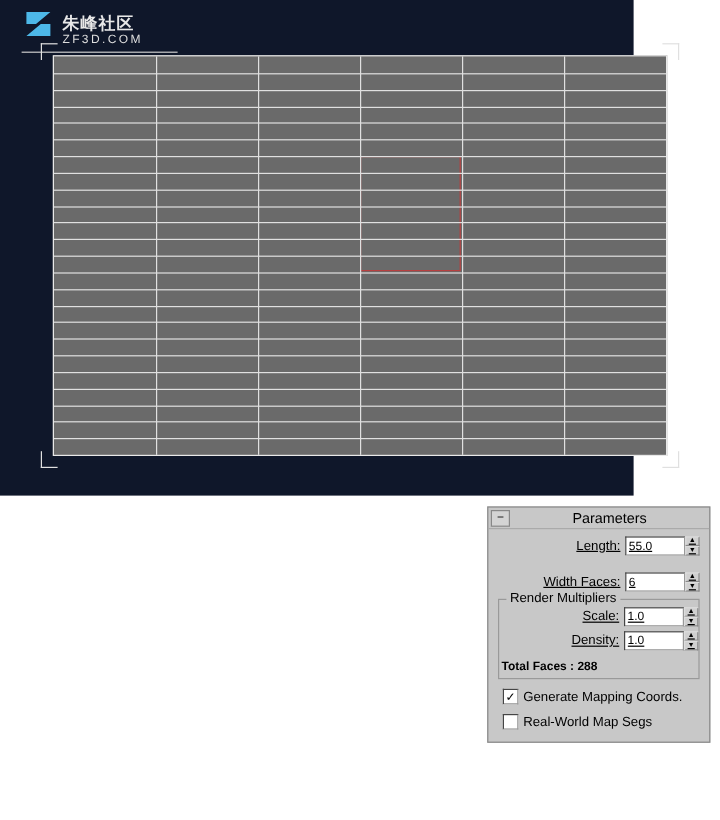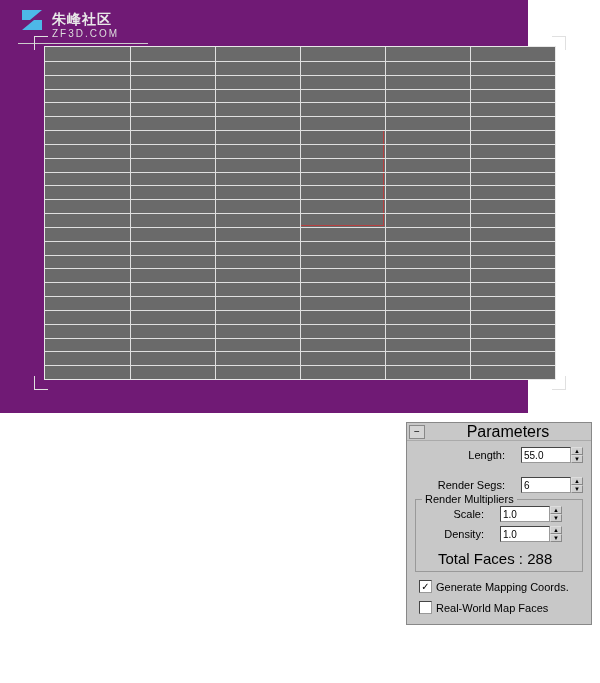--- a/index.html
+++ b/index.html
@@ -1,18 +1,18 @@
 <!DOCTYPE html>
 <html><head>
 <meta charset="utf-8">
 <style>
 * { margin: 0; padding: 0; box-sizing: border-box; }
 body { width: 600px; height: 683px; background: #fff; font-family: Arial, sans-serif; font-size: 11px; overflow: hidden; position: relative; }
 
-.viewport { width: 528px; height: 413px; background: #701a75; position: relative; }
+.viewport { width: 528px; height: 413px; background: #0f172a; position: relative; }
 
 .logo { position: absolute; top: 6px; left: 18px; display: flex; align-items: center; gap: 6px; }
 .logo-mark { width: 28px; height: 28px; position: relative; }
 .logo-mark svg { width: 100%; height: 100%; }
 .logo-text { color: #e8e8e8; font-size: 14px; font-weight: bold; letter-spacing: 1px; }
 .logo-sub { position: absolute; top: 28px; left: 52px; color: #ddd; font-size: 10px; letter-spacing: 2px; }
 .logo-line { position: absolute; top: 43px; left: 18px; width: 130px; height: 1px; background: #ccc; }
 
 .watermark { position: absolute; top: 6px; right: 12px; color: #ccc; font-size: 10px; letter-spacing: 1px; }
 .watermark-url { font-size: 8px; color: #aaa; margin-left: 4px; }
@@ -26,35 +26,35 @@
 
 .plane { width: 100%; height: 100%; border: 1px solid #e8e8e8; position: relative; background: #6a6a6a; }
 .vline { position: absolute; top: 0; bottom: 0; width: 1px; background: #e0e0e0; }
 .hline { position: absolute; left: 0; right: 0; height: 1px; background: #e0e0e0; }
 
 .selection { position: absolute; border: 1px solid #b84040; }
 
 .panel { position: absolute; top: 422px; right: 8px; width: 186px; background: #c8c8c8; border: 1px solid #888; font-size: 11px; }
 .panel-header { display: flex; align-items: center; height: 18px; border-bottom: 1px solid #aaa; }
 .collapse-btn { width: 16px; height: 14px; background: #d4d4d4; border: 1px solid #888; margin-left: 2px; display: flex; align-items: center; justify-content: center; font-size: 10px; cursor: pointer; }
-.panel-title { flex: 1; text-align: center; font-size: 16px; }
+.panel-title { flex: 1; text-align: center; font-size: 12px; }
 
 .panel-body { padding: 6px 8px 10px; }
-.param-row { display: flex; align-items: center; justify-content: flex-end; margin-bottom: 4px; gap: 14px; }
+.param-row { display: flex; align-items: center; justify-content: flex-end; margin-bottom: 4px; gap: 2px; text-decoration: underline; }
 .param-label { font-size: 11px; margin-right: 2px; }
 .spinner { display: flex; align-items: center; height: 16px; }
 .spinner-input { width: 50px; height: 16px; border: 1px inset #999; background: #fff; font-size: 10px; padding: 0 2px; }
 .spinner-btns { display: flex; flex-direction: column; width: 12px; }
 .spin-btn { flex: 1; background: #d0d0d0; border: 1px outset #ddd; font-size: 6px; line-height: 6px; display: flex; align-items: center; justify-content: center; cursor: pointer; }
 
 .gap { height: 10px; }
 
-.fieldset { border: 1px solid #999; margin-top: 6px; padding: 6px 20px 4px; position: relative; }
+.fieldset { border: 1px solid #999; margin-top: 6px; padding: 6px 0 4px; position: relative; }
 .fieldset-label { position: absolute; top: -7px; left: 6px; background: #c8c8c8; padding: 0 3px; font-size: 11px; }
-.total-row { text-align: left; padding: 4px 2px 0; font-size: 15px; }
+.total-row { text-align: left; padding: 4px 2px 0; font-size: 10px; font-weight: bold; }
 
 .check-row { display: flex; align-items: center; margin-top: 8px; gap: 4px; padding-left: 4px; }
 .checkbox { width: 13px; height: 13px; background: #fff; border: 1px inset #999; display: flex; align-items: center; justify-content: center; font-size: 10px; cursor: pointer; }
 </style>
 </head>
 <body>
 
 <div class="viewport">
   <div class="logo">
     <div class="logo-mark">
@@ -118,21 +118,21 @@
       <div class="spinner">
         <input class="spinner-input" value="55.0" style="">
         <div class="spinner-btns">
             <div class="spin-btn">▲</div>
             <div class="spin-btn">▼</div>
           </div>
       </div>
     </div>
     <div class="gap"></div>
     <div class="param-row">
-      <span class="param-label">Render Segs:</span>
+      <span class="param-label">Width Faces:</span>
       <div class="spinner">
         <input class="spinner-input" value="6" style="">
         <div class="spinner-btns">
             <div class="spin-btn">▲</div>
             <div class="spin-btn">▼</div>
           </div>
       </div>
     </div>
 
     <div class="fieldset">
@@ -159,16 +159,16 @@
       </div>
       <div class="total-row">Total Faces : 288</div>
     </div>
 
     <div class="check-row">
       <div class="checkbox" id="cb1">✓</div>
       <span>Generate Mapping Coords.</span>
     </div>
     <div class="check-row">
       <div class="checkbox" id="cb2"></div>
-      <span>Real-World Map Faces</span>
+      <span>Real-World Map Segs</span>
     </div>
   </div>
 </div>
 
 </body></html>

